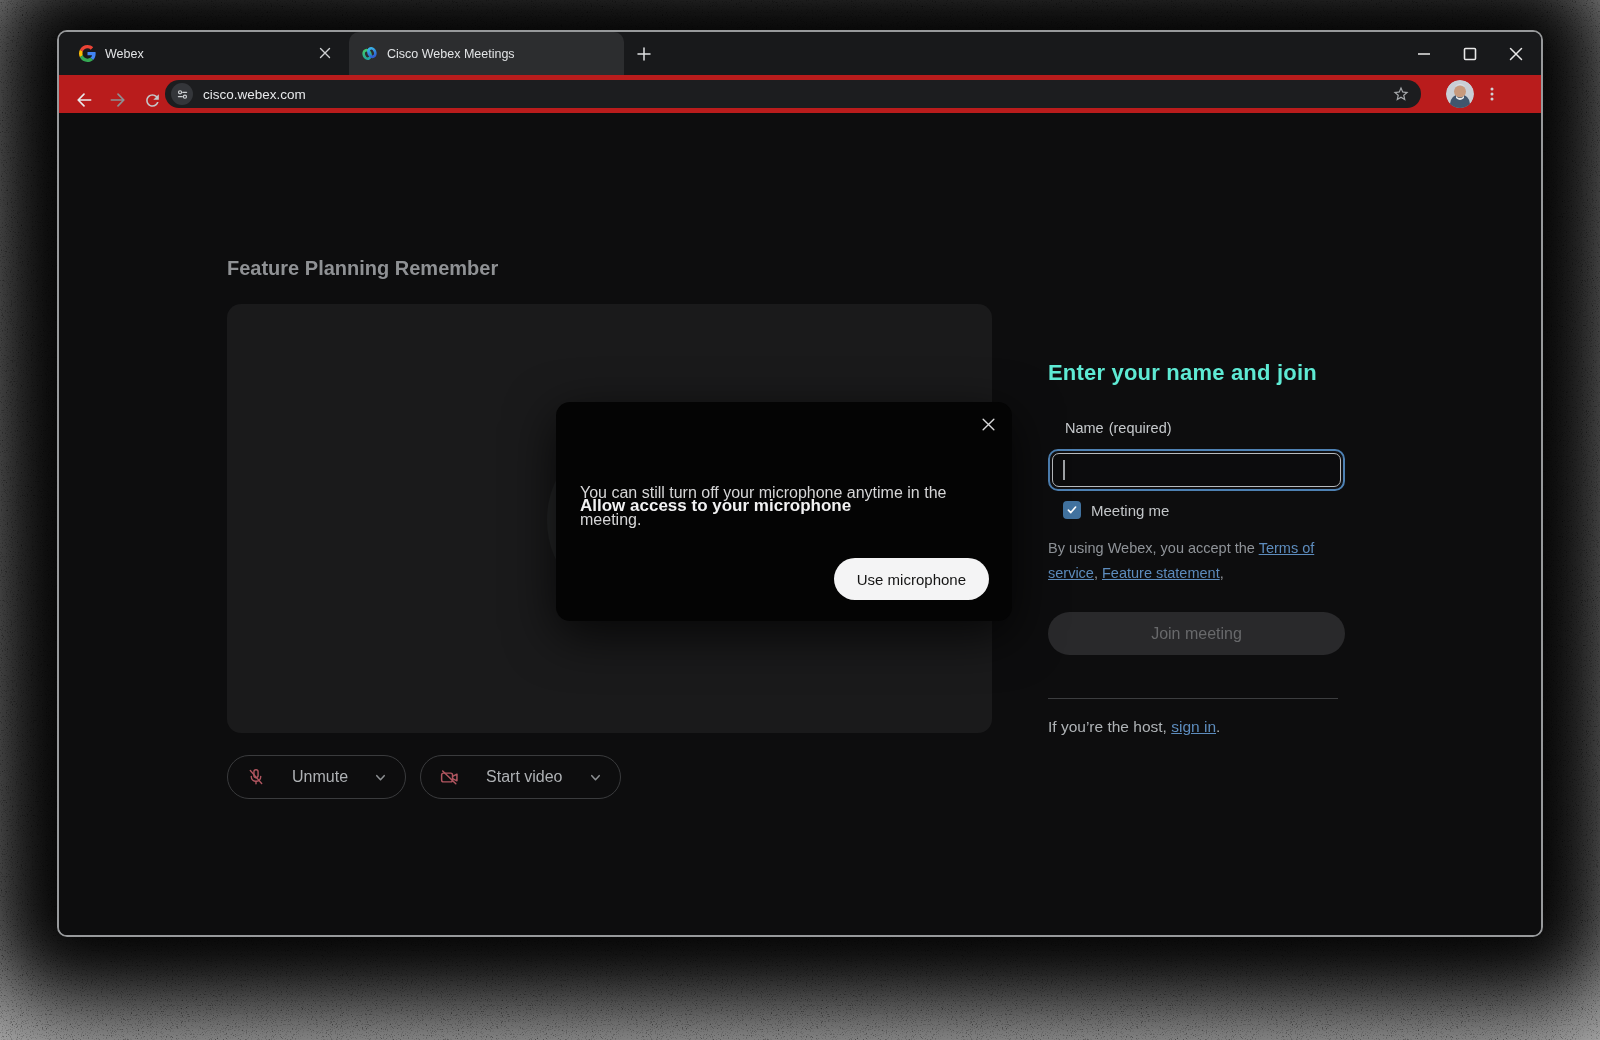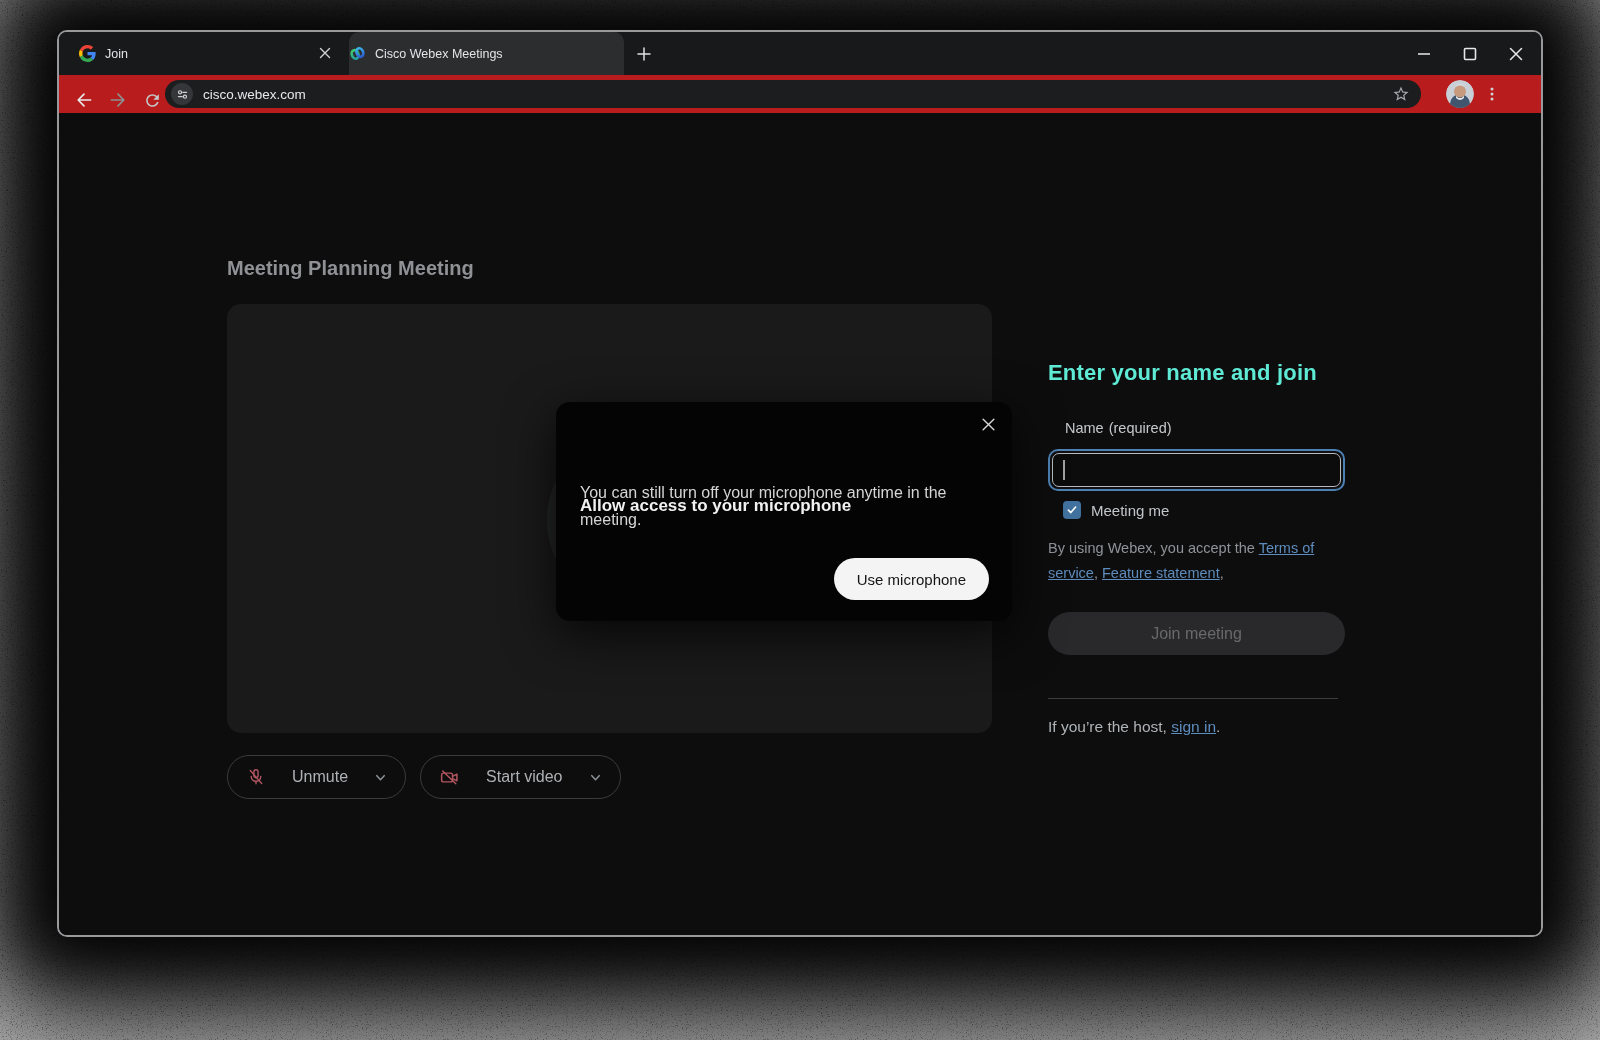--- a/index.html
+++ b/index.html
@@ -9,21 +9,21 @@
 
   
   .window { position:absolute; left:57px; top:30px; width:1486px; height:907px;
             border:2px solid #97999b; border-radius:10px; overflow:hidden; background:#0d0d0e;
             box-shadow:0 0 70px 45px rgba(0,0,0,.93), 0 0 160px 90px rgba(0,0,0,.8); }
 
   
   .tabstrip { position:relative; height:43px; background:#18191b; }
   .tab { position:absolute; top:0; height:43px; display:flex; align-items:center; cursor:default; }
   .tab-inactive { left:0; width:290px; padding-left:20px; }
-  .tab-active { left:290px; width:275px; background:#2c2d2f; border-radius:10px 10px 0 0; padding-left:0; }
+  .tab-active { left:290px; width:275px; background:#2c2d2f; border-radius:10px 10px 0 0; padding-left:12px; }
   .tab .favicon { width:17px; height:17px; margin-right:9px; flex:0 0 auto; }
   .tab-label { font-size:12.5px; color:#e2e4e6; white-space:nowrap; overflow:hidden; }
   .tab-close { position:absolute; right:14px; top:11px; width:20px; height:20px; border-radius:50%;
                display:flex; align-items:center; justify-content:center; }
   .newtab-btn { position:absolute; left:573px; top:10px; width:24px; height:24px; border-radius:50%;
                 display:flex; align-items:center; justify-content:center; }
   .win-controls { position:absolute; right:14px; top:0; height:43px; display:flex; align-items:center; gap:24px; }
   .win-btn { width:22px; height:22px; display:flex; align-items:center; justify-content:center; }
 
   
@@ -104,21 +104,21 @@
 
   <div class="tabstrip">
 
     <div class="tab tab-inactive">
       <svg class="favicon" viewBox="0 0 48 48">
         <path fill="#EA4335" d="M24 9.5c3.54 0 6.71 1.22 9.21 3.6l6.85-6.85C35.9 2.38 30.47 0 24 0 14.62 0 6.51 5.38 2.56 13.22l7.98 6.19C12.43 13.72 17.74 9.5 24 9.5z"></path>
         <path fill="#4285F4" d="M46.98 24.55c0-1.57-.15-3.09-.38-4.55H24v9.02h12.94c-.58 2.96-2.26 5.48-4.78 7.18l7.73 6c4.51-4.18 7.09-10.36 7.09-17.65z"></path>
         <path fill="#FBBC05" d="M10.53 28.59c-.48-1.45-.76-2.99-.76-4.59s.27-3.14.76-4.59l-7.98-6.19C.92 16.46 0 20.12 0 24c0 3.88.92 7.54 2.56 10.78l7.97-6.19z"></path>
         <path fill="#34A853" d="M24 48c6.48 0 11.93-2.13 15.89-5.81l-7.73-6c-2.15 1.45-4.92 2.3-8.16 2.3-6.26 0-11.57-4.22-13.47-9.91l-7.98 6.19C6.51 42.62 14.62 48 24 48z"></path>
       </svg>
-      <span class="tab-label">Join</span>
+      <span class="tab-label">Webex</span>
       <span class="tab-close">
         <svg width="12" height="12" viewBox="0 0 12 12">
             <path d="M1.5 1.5l9 9M10.5 1.5l-9 9" stroke="#cfd1d3" stroke-width="1.4" stroke-linecap="round"></path>
           </svg>
       </span>
     </div>
 
     <div class="tab tab-active">
       <svg class="favicon" viewBox="0 0 24 24">
         <defs>
@@ -211,21 +211,21 @@
       <svg width="16" height="16" viewBox="0 0 16 16" fill="#cfd2d5">
           <circle cx="8" cy="3" r="1.5"></circle>
           <circle cx="8" cy="8" r="1.5"></circle>
           <circle cx="8" cy="13" r="1.5"></circle>
         </svg>
     </span>
   </div>
 
   <div class="page">
 
-    <div class="meeting-title">Meeting Planning Meeting</div>
+    <div class="meeting-title">Feature Planning Remember</div>
 
     <div class="preview">
       <div class="preview-circle"></div>
     </div>
 
     <div class="av-controls">
       <button class="pill-btn">
         <svg width="20" height="20" viewBox="0 0 24 24" fill="none" stroke="#b15660" stroke-width="1.7" stroke-linecap="round">
           <rect x="9.5" y="3.2" width="5" height="9.6" rx="2.5"></rect>
           <path d="M6.3 11.5a5.7 5.7 0 0 0 11.4 0"></path>

